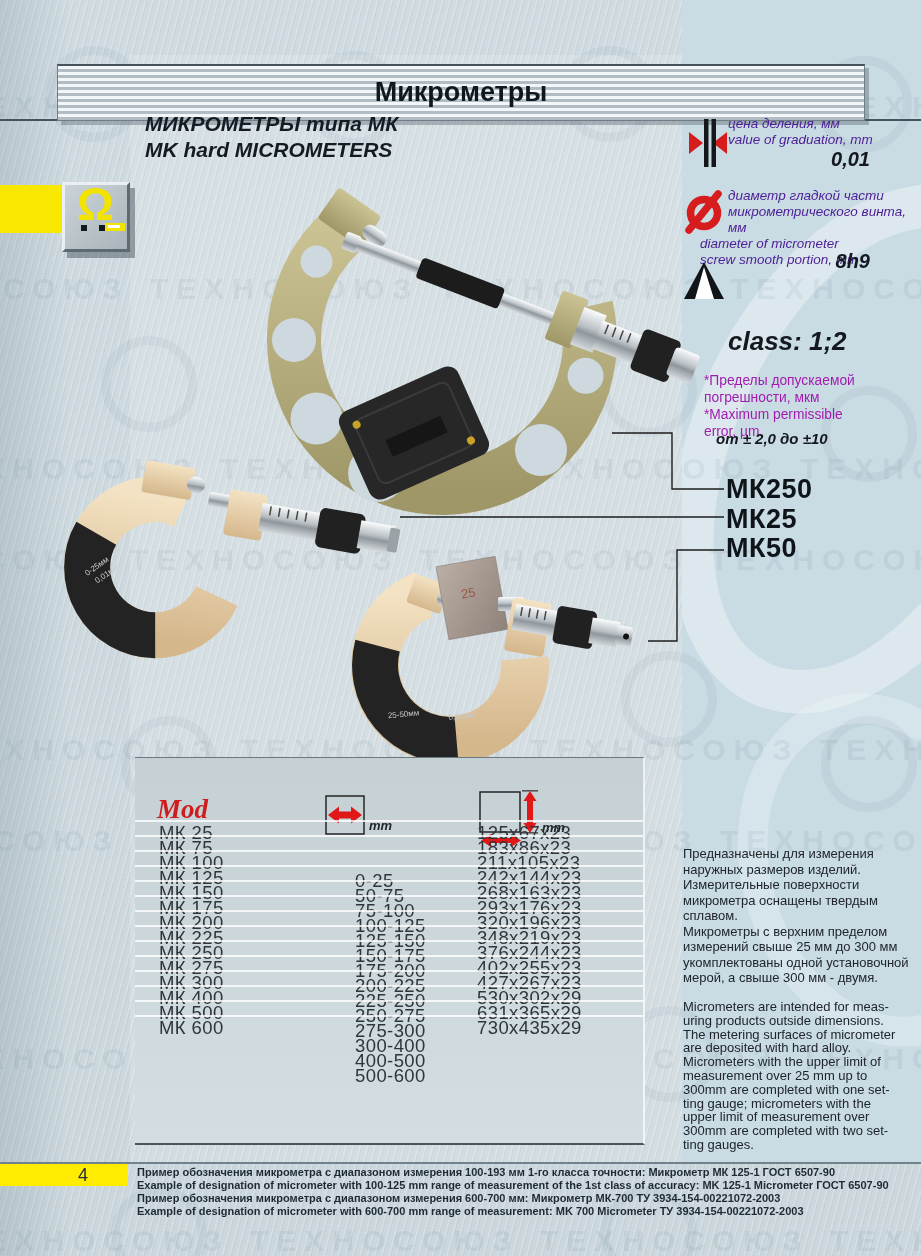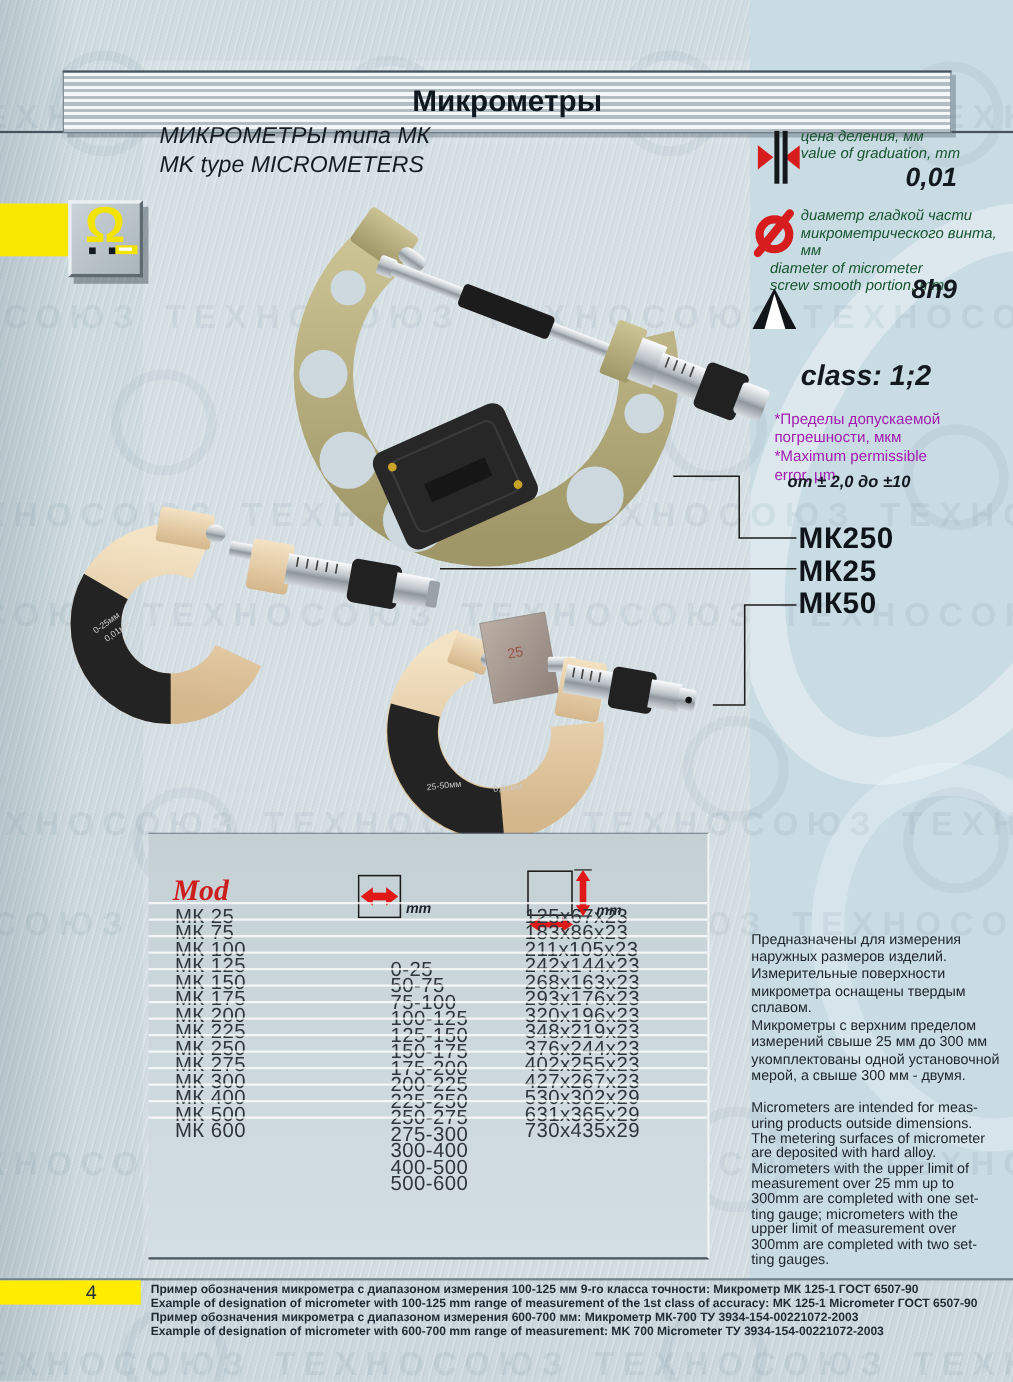--- a/index.html
+++ b/index.html
@@ -30,26 +30,26 @@
     border:9px solid rgba(90,120,145,.07);}
 
   
   .title-bar{position:absolute;left:57px;top:64px;width:806px;height:54px;z-index:5;
     background:repeating-linear-gradient(180deg,#f3f7f9 0 3px,#b2bdc3 3px 6px);
     border:1px solid #707d86;border-top:2px solid #46535d;
     box-shadow:4px 4px 0 rgba(70,82,92,.35);}
   .title-bar .t{display:block;text-align:center;line-height:52px;font-size:27px;font-weight:bold;color:#10181f;}
   .title-underline{position:absolute;left:0;top:119px;width:921px;height:2px;background:#46535d;z-index:4;}
 
-  .heading{position:absolute;left:145px;top:111px;z-index:6;font-weight:normal;font-style:italic;
+  .heading{position:absolute;left:145px;top:111px;z-index:6;font-weight:bold;font-style:italic;
     font-size:21px;line-height:26px;color:#141b22;}
 
   
-  .spec-txt{position:absolute;z-index:6;font-style:italic;font-size:13.5px;line-height:16px;color:#14532d;white-space:pre-line;}
-  .spec-val{position:absolute;z-index:6;font-style:italic;font-weight:bold;font-size:24px;color:#13191f;width:100px;text-align:right;}
+  .spec-txt{position:absolute;z-index:6;font-style:italic;font-size:13.5px;line-height:16px;color:#4c1d95;white-space:pre-line;}
+  .spec-val{position:absolute;z-index:6;font-style:italic;font-weight:bold;font-size:20px;color:#13191f;width:100px;text-align:right;}
   .class-label{position:absolute;left:728px;top:326px;z-index:6;font-weight:bold;font-style:italic;font-size:26px;color:#13191f;}
   .acc-note{position:absolute;left:704px;top:372px;z-index:6;font-size:13.8px;line-height:17px;color:#a21caf;white-space:pre-line;}
   .acc-range{position:absolute;left:716px;top:430px;z-index:6;font-size:15px;font-weight:bold;font-style:italic;color:#13191f;}
   .prod-label{position:absolute;left:726px;z-index:7;font-weight:bold;font-size:27px;letter-spacing:.5px;color:#0e1419;}
 
   
   .spec-table{position:absolute;left:135px;top:757px;width:510px;height:388px;z-index:6;
     background:linear-gradient(180deg,#c5d0d5 0%,#ccd7db 45%,#d3dee2 100%);
     border-top:1px solid #6b7884;border-bottom:2px solid #49565f;
     border-right:2px solid rgba(255,255,255,.7);box-sizing:border-box;}
@@ -148,21 +148,21 @@
     <div class="globe" style="left: 601px; top: 1186px;"></div>
   </div>
 
 <div class="title-bar">
   <span class="t">Микрометры</span>
 </div>
 <div class="title-underline"></div>
 
 <div class="heading">
   <div>МИКРОМЕТРЫ типа МК</div>
-  <div>MK type MICROMETERS</div>
+  <div>MK hard MICROMETERS</div>
 </div>
 
 <div class="logo-strip"></div>
 <div class="logo-box">
   <span class="logo-omega">Ω</span>
   <span class="logo-dot" style="left:16px"></span>
   <span class="logo-dot" style="left:34px"></span>
   <span class="logo-bar">
       <i></i>
     </span>
@@ -440,17 +440,17 @@
 ting gauge; micrometers with the
 upper limit of measurement over
 300mm are completed with two set-
 ting gauges.</div>
 
 <div class="footer-line"></div>
 <div class="page-band">
   <span>4</span>
 </div>
 <div class="footer-text">
-  <div>Пример обозначения микрометра с диапазоном измерения 100-125 мм 9-го класса точности: Микрометр МК 125-1 ГОСТ 6507-90</div>
+  <div>Пример обозначения микрометра с диапазоном измерения 100-193 мм 1-го класса точности: Микрометр МК 125-1 ГОСТ 6507-90</div>
   <div>Example of designation of micrometer with 100-125 mm range of measurement of the 1st class of accuracy: MK 125-1 Micrometer  ГОСТ 6507-90</div>
   <div>Пример обозначения микрометра с диапазоном измерения 600-700 мм: Микрометр МК-700 ТУ 3934-154-00221072-2003</div>
   <div>Example of designation of micrometer with 600-700 mm range of measurement: MK 700 Micrometer  ТУ 3934-154-00221072-2003</div>
 </div>
 
 </body></html>

